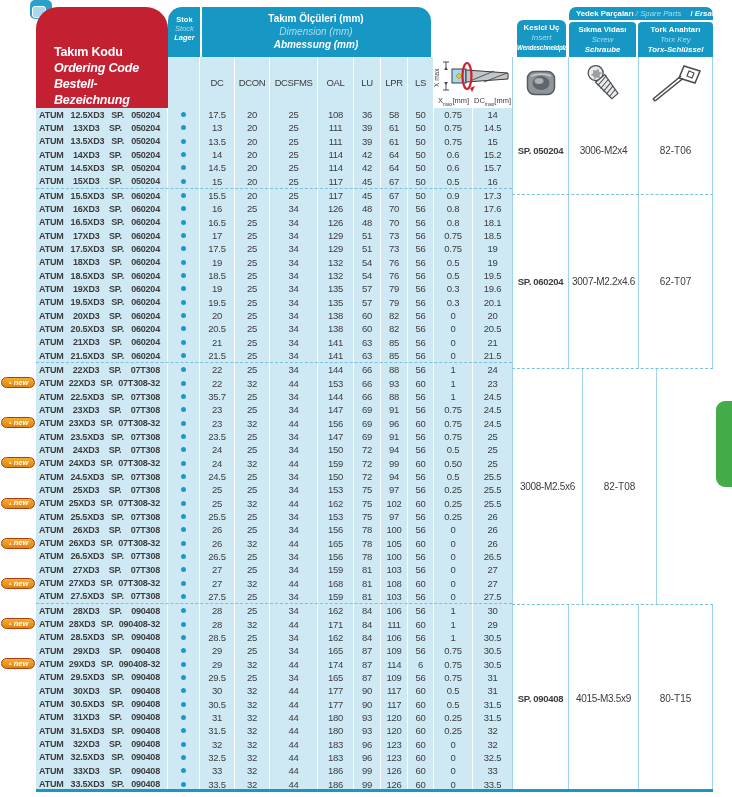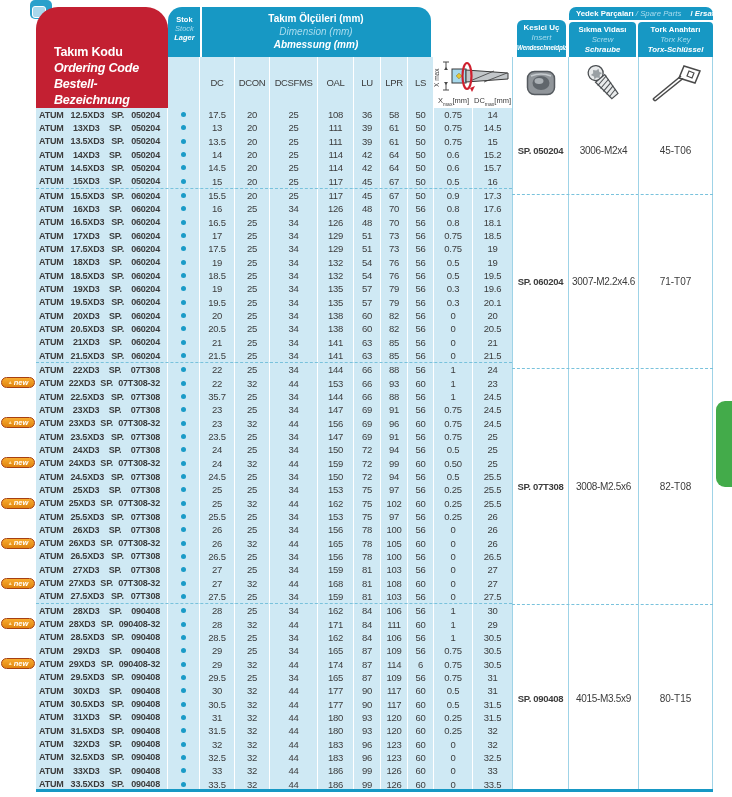--- a/index.html
+++ b/index.html
@@ -1230,29 +1230,28 @@
         <div class="cell num" style="width: 26px;">60</div>
         <div class="cell num" style="width: 39px;">0</div>
         <div class="cell num" style="width: 39px; border-right: none;">33.5</div>
       </div>
     </div>
 
   <div id="groups">
       <div class="group" style="flex-grow: 6;">
         <div class="gcell insert">SP. 050204</div>
         <div class="gcell screw">3006-M2x4</div>
-        <div class="gcell torx">45-T06</div>
+        <div class="gcell torx">82-T06</div>
       </div>
       <div class="group group-start" style="flex-grow: 13;">
         <div class="gcell insert">SP. 060204</div>
         <div class="gcell screw">3007-M2.2x4.6</div>
-        <div class="gcell torx">71-T07</div>
+        <div class="gcell torx">62-T07</div>
       </div>
       <div class="group group-start" style="flex-grow: 18;">
-        <div class="gcell insert">SP. 07T308</div>
         <div class="gcell screw">3008-M2.5x6</div>
         <div class="gcell torx">82-T08</div>
       </div>
       <div class="group group-start" style="flex-grow: 14;">
         <div class="gcell insert">SP. 090408</div>
         <div class="gcell screw">4015-M3.5x9</div>
         <div class="gcell torx">80-T15</div>
       </div>
     </div>
 

